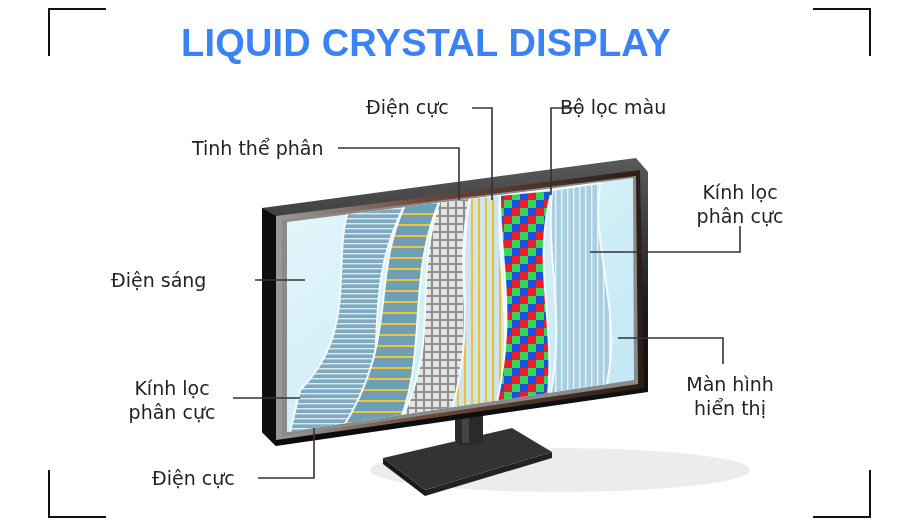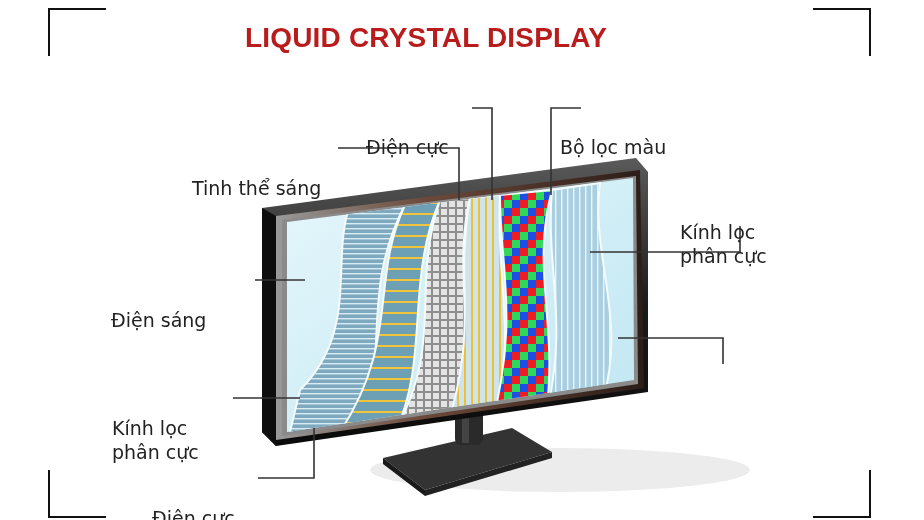--- a/index.html
+++ b/index.html
@@ -4,25 +4,25 @@
 <style>
   html, body { margin: 0; padding: 0; background: #ffffff; }
   body { width: 924px; height: 520px; position: relative; overflow: hidden;
          font-family: "DejaVu Sans", sans-serif; color: #1a1a1a; }
   .bracket { position: absolute; border-color: #111; border-style: solid; border-width: 0; }
   .br-tl { left: 48px; top: 8px; width: 56px; height: 46px; border-top-width: 2px; border-left-width: 2px; }
   .br-tr { left: 813px; top: 8px; width: 56px; height: 46px; border-top-width: 2px; border-right-width: 2px; }
   .br-bl { left: 48px; top: 470px; width: 56px; height: 46px; border-bottom-width: 2px; border-left-width: 2px; }
   .br-br { left: 813px; top: 470px; width: 56px; height: 46px; border-bottom-width: 2px; border-right-width: 2px; }
   .title { position: absolute; left: 0; width: 852px; top: 22px; text-align: center;
-           font-family: "Liberation Sans", sans-serif; font-weight: bold; font-size: 28px;
-           letter-spacing: 0.2px; color: #b91c1c; }
+           font-family: "Liberation Sans", sans-serif; font-weight: bold; font-size: 38px;
+           letter-spacing: 0.2px; color: #3b82f6; }
   .lbl { position: absolute; font-family: "DejaVu Sans", sans-serif; font-size: 19px;
-         color: #222; line-height: 24px; white-space: nowrap; margin-top: 40px; }
-  .lbl.center { text-align: left; }
+         color: #222; line-height: 24px; white-space: nowrap; }
+  .lbl.center { text-align: center; }
   svg.diagram { position: absolute; left: 0; top: 0; }
 </style>
 </head>
 <body>
 
 <div class="bracket br-tl"></div>
 <div class="bracket br-tr"></div>
 <div class="bracket br-bl"></div>
 <div class="bracket br-br"></div>
 
@@ -114,30 +114,32 @@
     <polyline points="740,226 740,252 590,252"></polyline>
     <polyline points="255,280 305,280"></polyline>
     <polyline points="233,398 300,398"></polyline>
     <polyline points="258,478 314,478 314,428"></polyline>
     <polyline points="618,338 723,338 723,364"></polyline>
   </g>
 </svg>
 
 <div class="lbl" style="left:366px;top:95px;">Điện cực</div>
 <div class="lbl" style="left:560px;top:95px;">Bộ lọc màu</div>
-<div class="lbl" style="left:192px;top:136px;">Tinh thể sáng</div>
+<div class="lbl" style="left:192px;top:136px;">Tinh thể phân</div>
 
 <div class="lbl center" style="left:680px;top:180px;width:120px;">
   <div>Kính lọc</div>
   <div>phân cực</div>
 </div>
 
 <div class="lbl" style="left:111px;top:268px;">Điện sáng</div>
 
 <div class="lbl center" style="left:112px;top:376px;width:120px;">
   <div>Kính lọc</div>
   <div>phân cực</div>
 </div>
 
 <div class="lbl" style="left:152px;top:466px;">Điện cực</div>
 
 <div class="lbl center" style="left:670px;top:372px;width:120px;">
+  <div>Màn hình</div>
+  <div>hiển thị</div>
 </div>
 
 </body></html>

